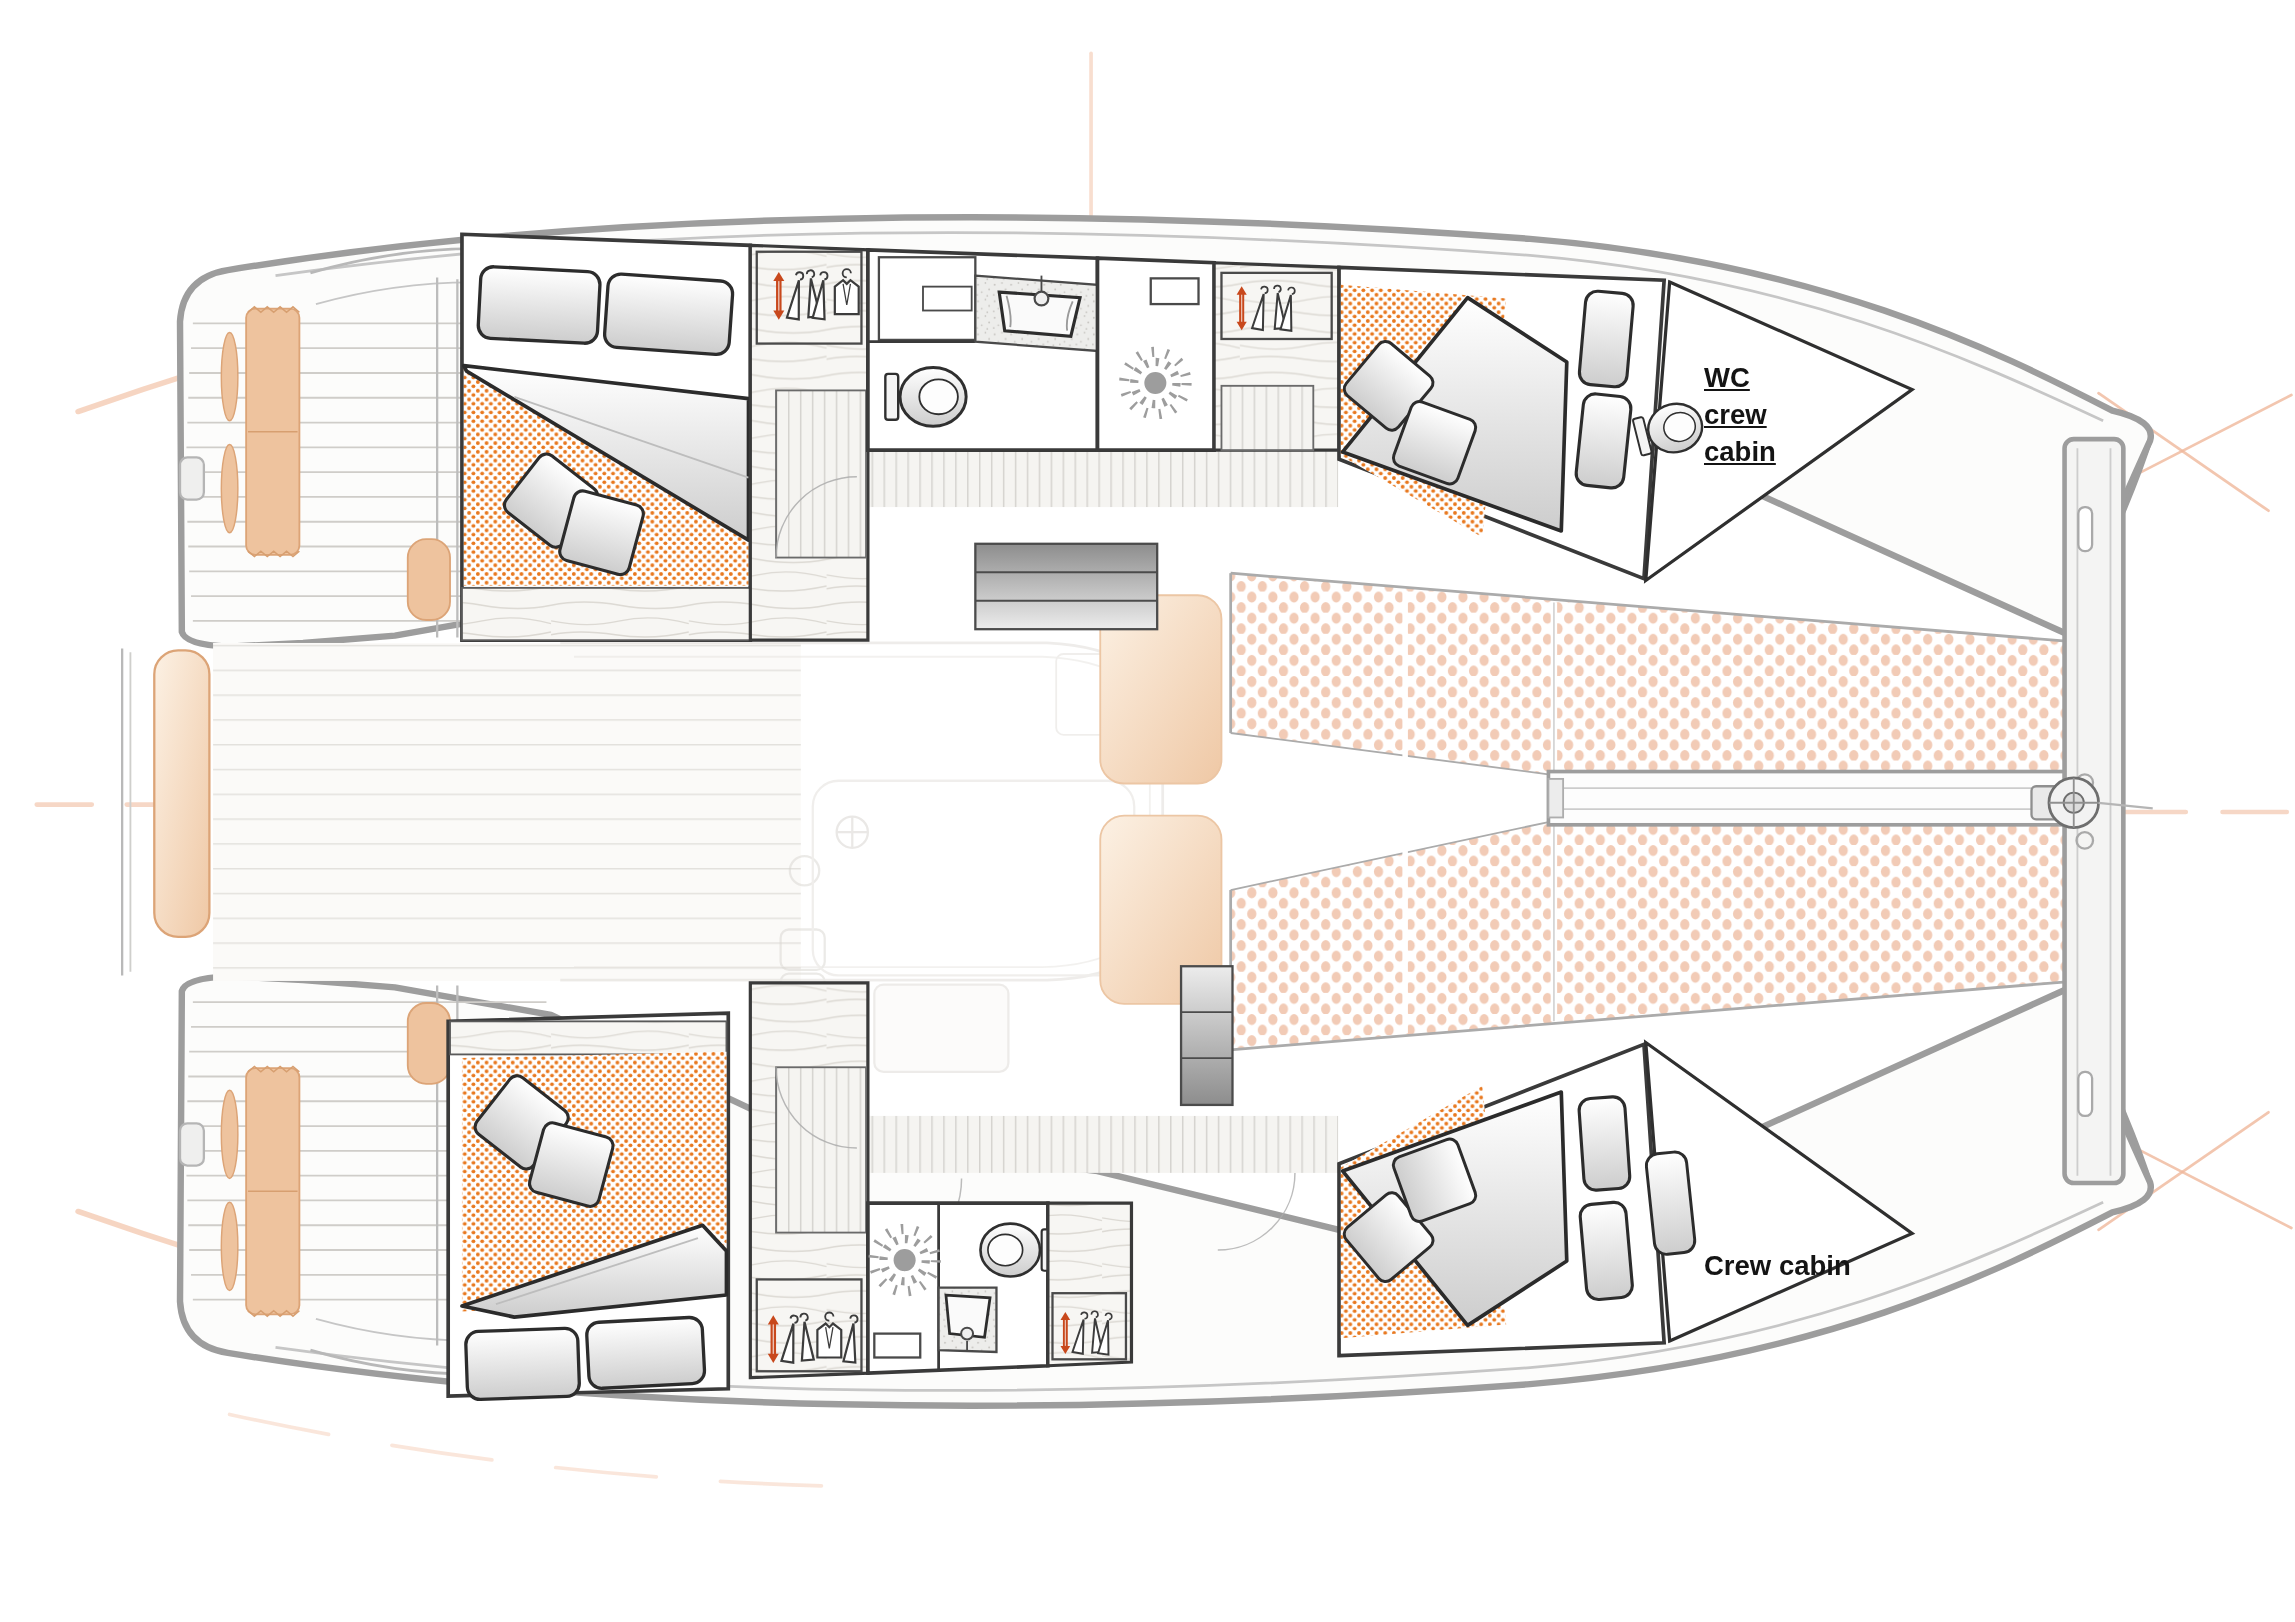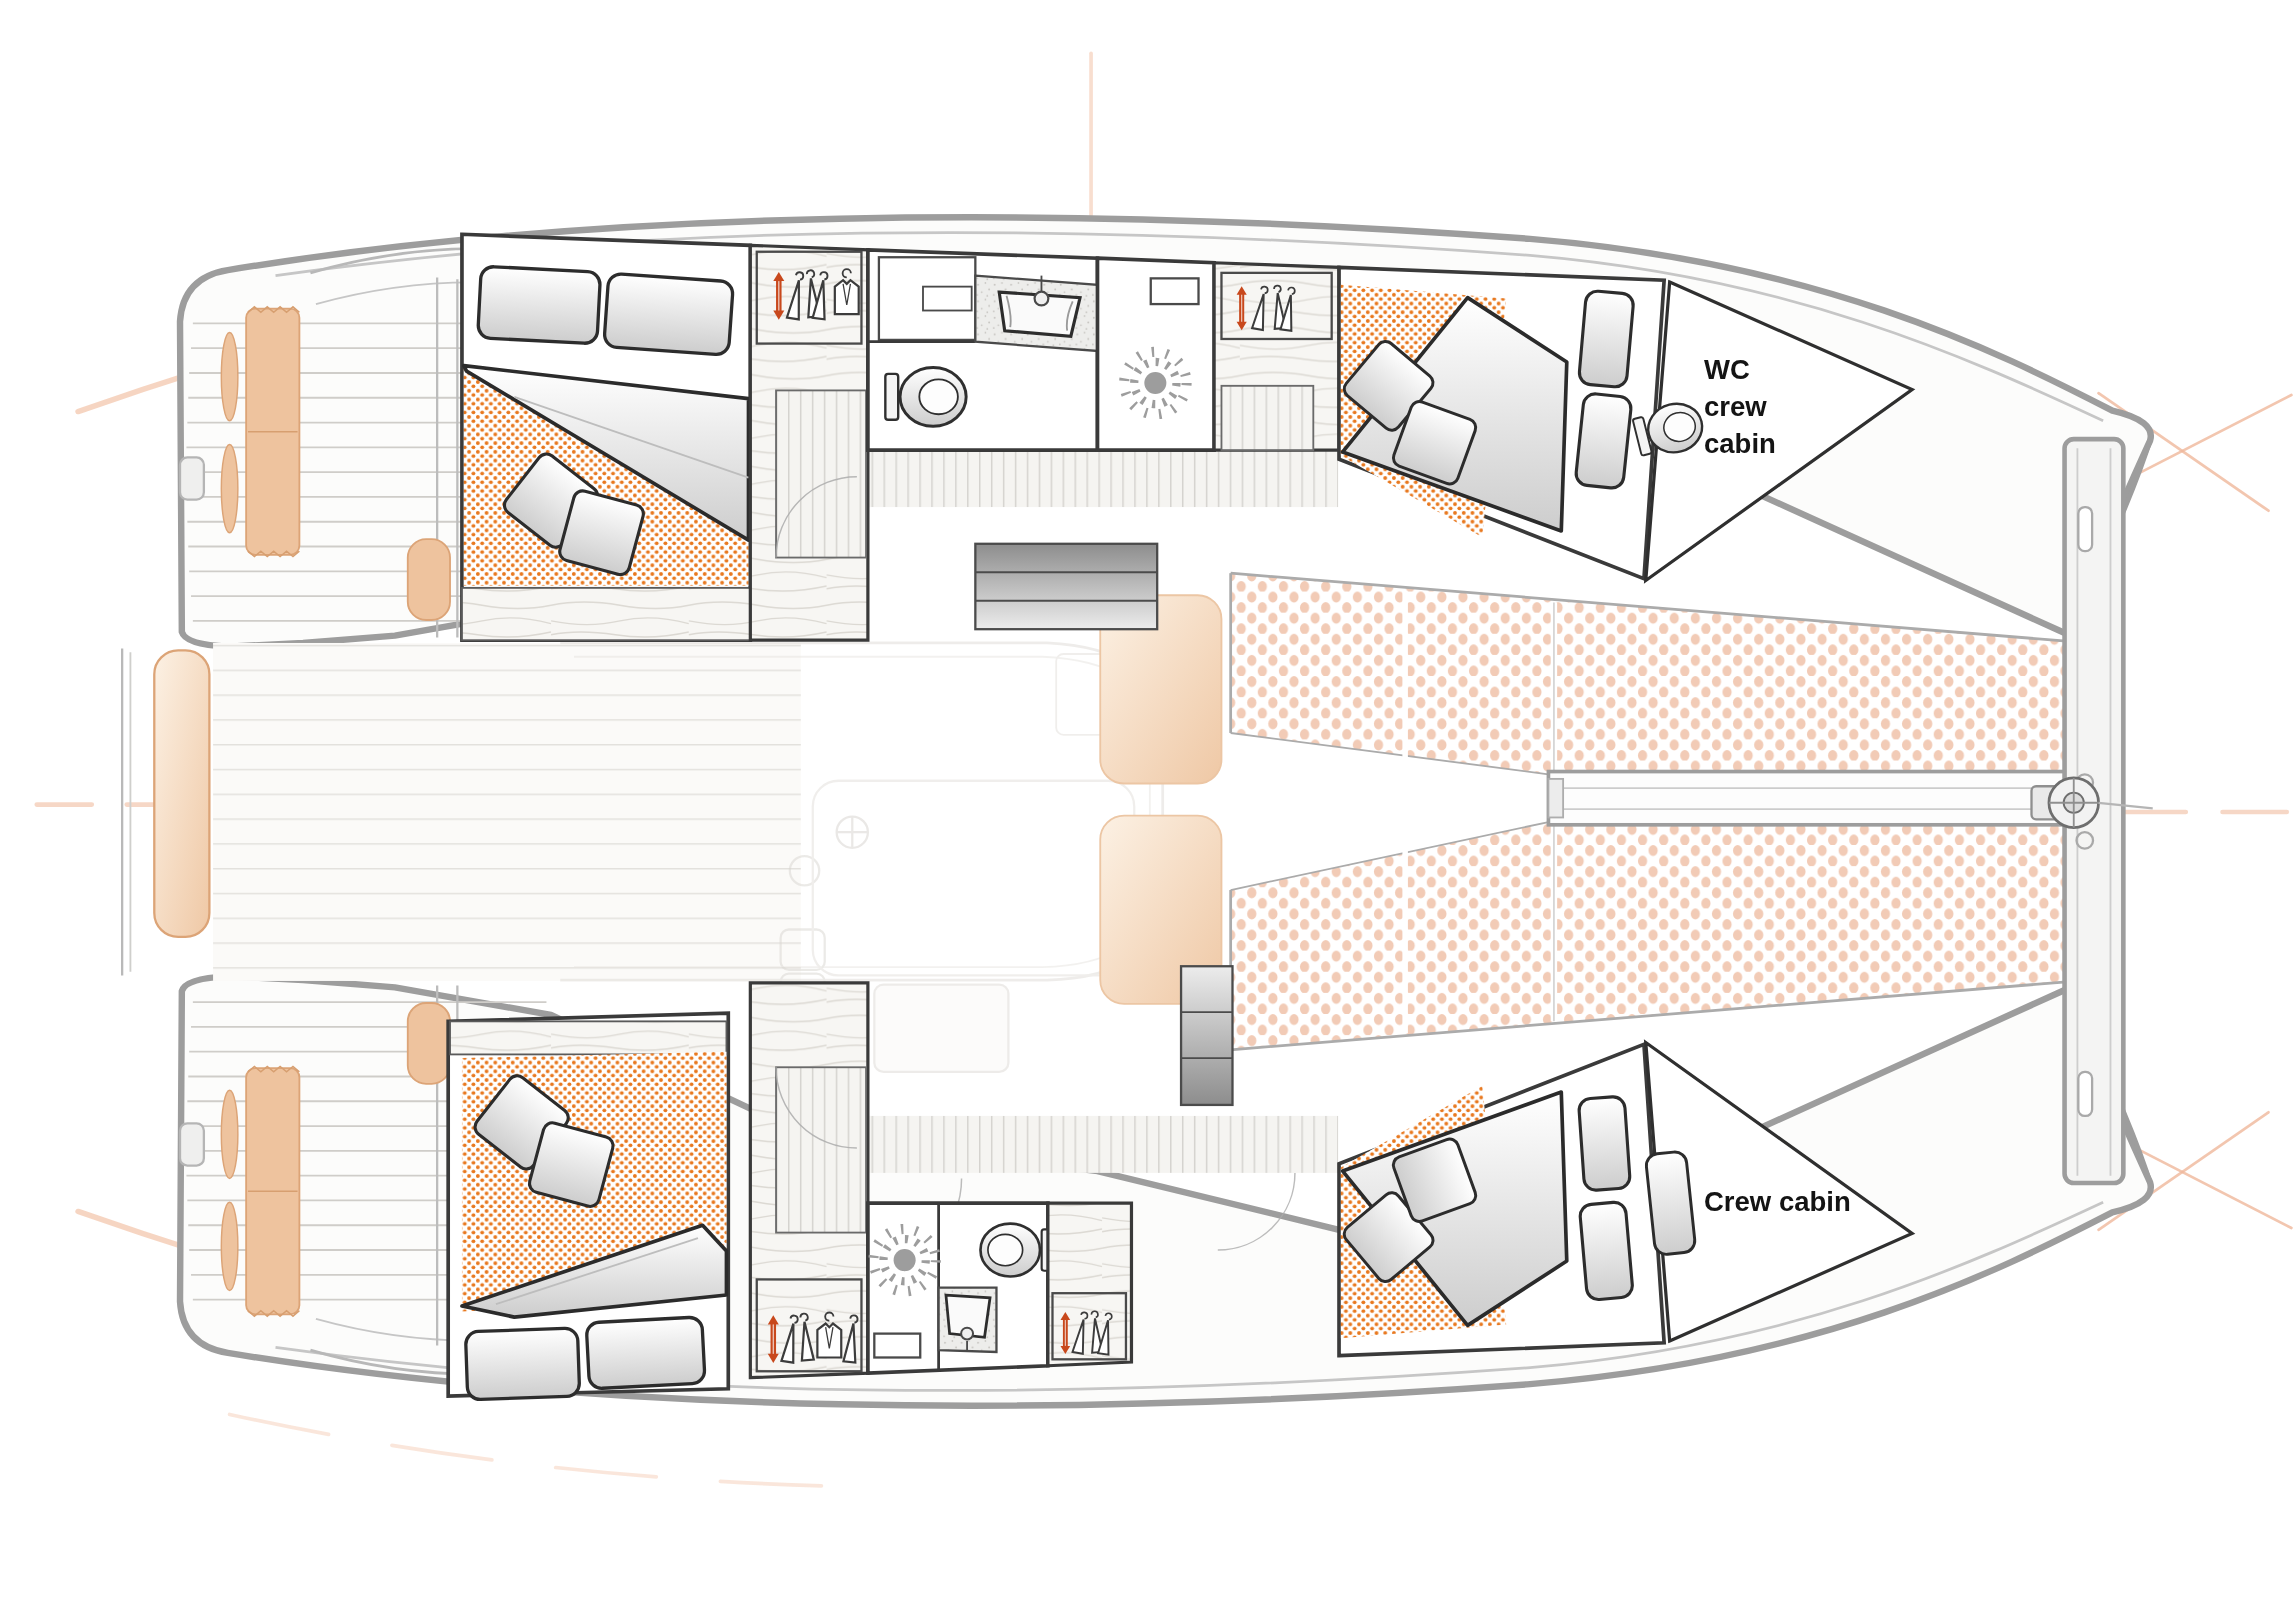--- a/index.html
+++ b/index.html
@@ -1,22 +1,22 @@
 <!DOCTYPE html>
 <html style="font-size:14.7px"><head>
 <meta charset="utf-8">
 <style>
   html,body{margin:0;padding:0;background:#ffffff;}
   #stage{position:relative;width:2296px;height:1623px;background:#ffffff;overflow:hidden;
          font-family:"Liberation Sans",sans-serif;}
   #plan-svg{position:absolute;left:0;top:0;}
   .plan-label{position:absolute;color:#141414;font-weight:700;font-size:27.5px;line-height:37px;
               letter-spacing:0px;white-space:normal;}
-  #label-wc{left:1704px;top:351px;width:110px;}
-  #label-crew{left:1704px;top:1183px;width:239px;white-space:nowrap;}
+  #label-wc{left:1704px;top:359px;width:110px;text-decoration:underline;}
+  #label-crew{left:1704px;top:1247px;width:239px;white-space:nowrap;}
 </style>
 </head>
 <body>
 
 <div id="stage">
 <svg id="plan-svg" width="2296" height="1623" viewBox="0 0 2500 1767" xmlns="http://www.w3.org/2000/svg">
 <defs>
   <pattern id="dotsO" width="9.5" height="9.5" patternUnits="userSpaceOnUse">
     <rect width="9.5" height="9.5" fill="#ffffff"></rect>
     <circle cx="2.5" cy="2.5" r="2.1" fill="#e8781e"></circle>

